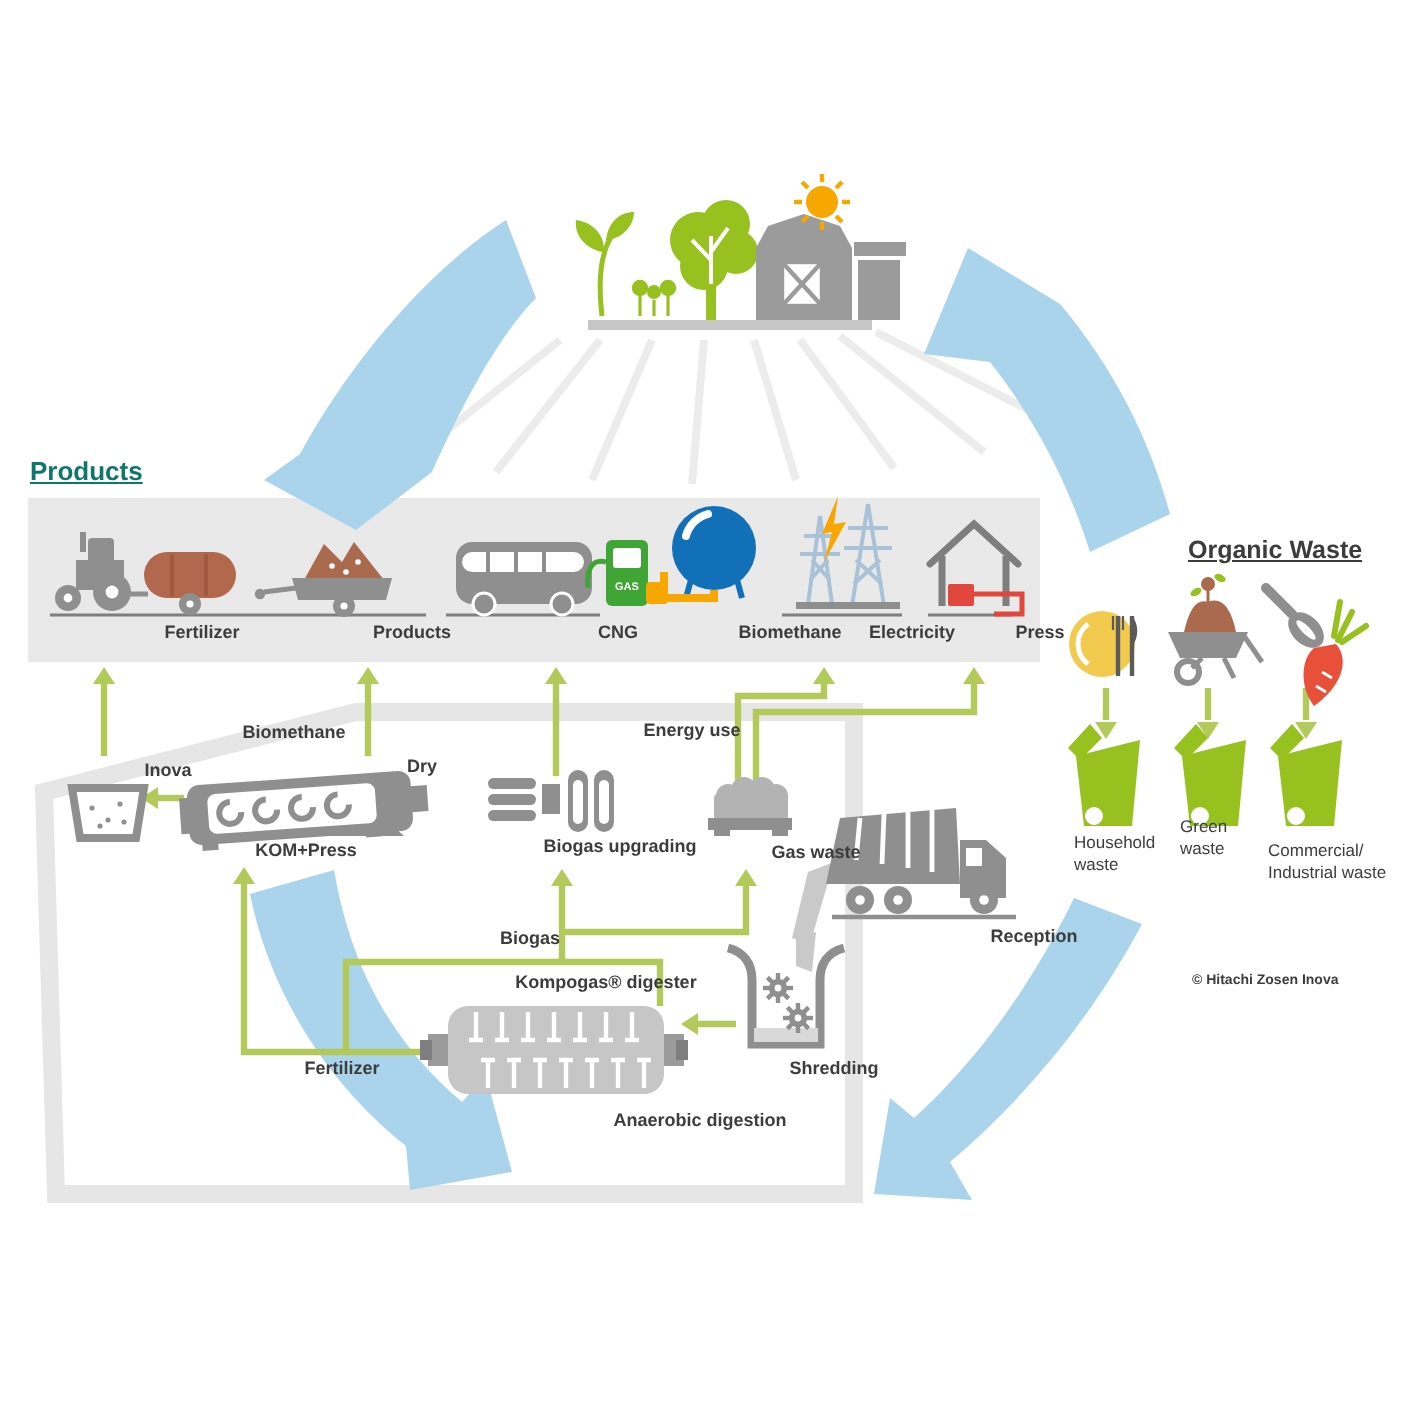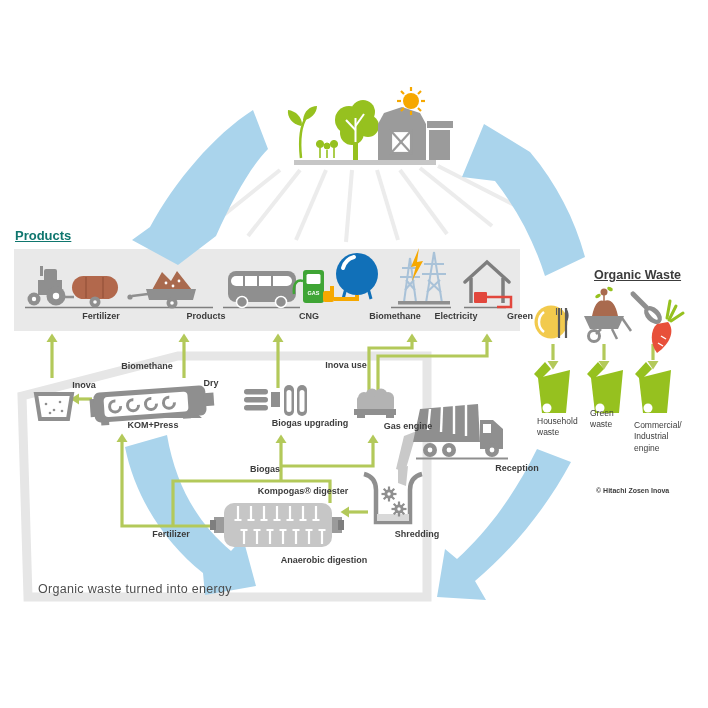--- a/index.html
+++ b/index.html
@@ -399,36 +399,35 @@
 </svg>
 
 <div class="lbl title" style="left:15px;top:228px">Products</div>
 <div class="lbl subtitle" style="left:594px;top:268px">Organic Waste</div>
 
 <div class="lbl ctr" style="left:69px;top:311px">Fertilizer</div>
 <div class="lbl ctr" style="left:174px;top:311px">Products</div>
 <div class="lbl ctr" style="left:277px;top:311px">CNG</div>
 <div class="lbl ctr" style="left:363px;top:311px">Biomethane</div>
 <div class="lbl ctr" style="left:424px;top:311px">Electricity</div>
-<div class="lbl ctr" style="left:488px;top:311px">Green</div>
+<div class="lbl ctr" style="left:488px;top:311px">Press</div>
 
 <div class="lbl ctr" style="left:115px;top:361px">Biomethane</div>
-<div class="lbl ctr" style="left:314px;top:360px">Inova use</div>
+<div class="lbl ctr" style="left:314px;top:360px">Energy use</div>
 <div class="lbl ctr" style="left:52px;top:380px">Inova</div>
 <div class="lbl ctr" style="left:179px;top:378px">Dry</div>
 <div class="lbl ctr" style="left:121px;top:420px">KOM+Press</div>
 <div class="lbl ctr" style="left:278px;top:418px">Biogas upgrading</div>
-<div class="lbl ctr" style="left:376px;top:421px">Gas engine</div>
+<div class="lbl ctr" style="left:376px;top:421px">Gas waste</div>
 <div class="lbl ctr" style="left:485px;top:463px">Reception</div>
 <div class="lbl ctr" style="left:233px;top:464px">Biogas</div>
 <div class="lbl ctr" style="left:271px;top:486px">Kompogas® digester</div>
 <div class="lbl ctr" style="left:385px;top:529px">Shredding</div>
 <div class="lbl ctr" style="left:139px;top:529px">Fertilizer</div>
-<div class="lbl ctr" style="left:292px;top:555px">Anaerobic digestion</div>
+<div class="lbl ctr" style="left:318px;top:555px">Anaerobic digestion</div>
 
 <div class="binlbl" style="left:537px;top:416px;width:52px">Household waste</div>
 <div class="binlbl" style="left:590px;top:408px;width:40px">Green waste</div>
-<div class="binlbl" style="left:634px;top:420px;width:60px">Commercial/ Industrial engine</div>
-
-<div class="lbl caption" style="left:38px;top:582px">Organic waste turned into energy</div>
+<div class="binlbl" style="left:634px;top:420px;width:60px">Commercial/ Industrial waste</div>
+
 <div class="lbl copy" style="left:596px;top:487px">© Hitachi Zosen Inova</div>
 
 </div>
 
 </body></html>

